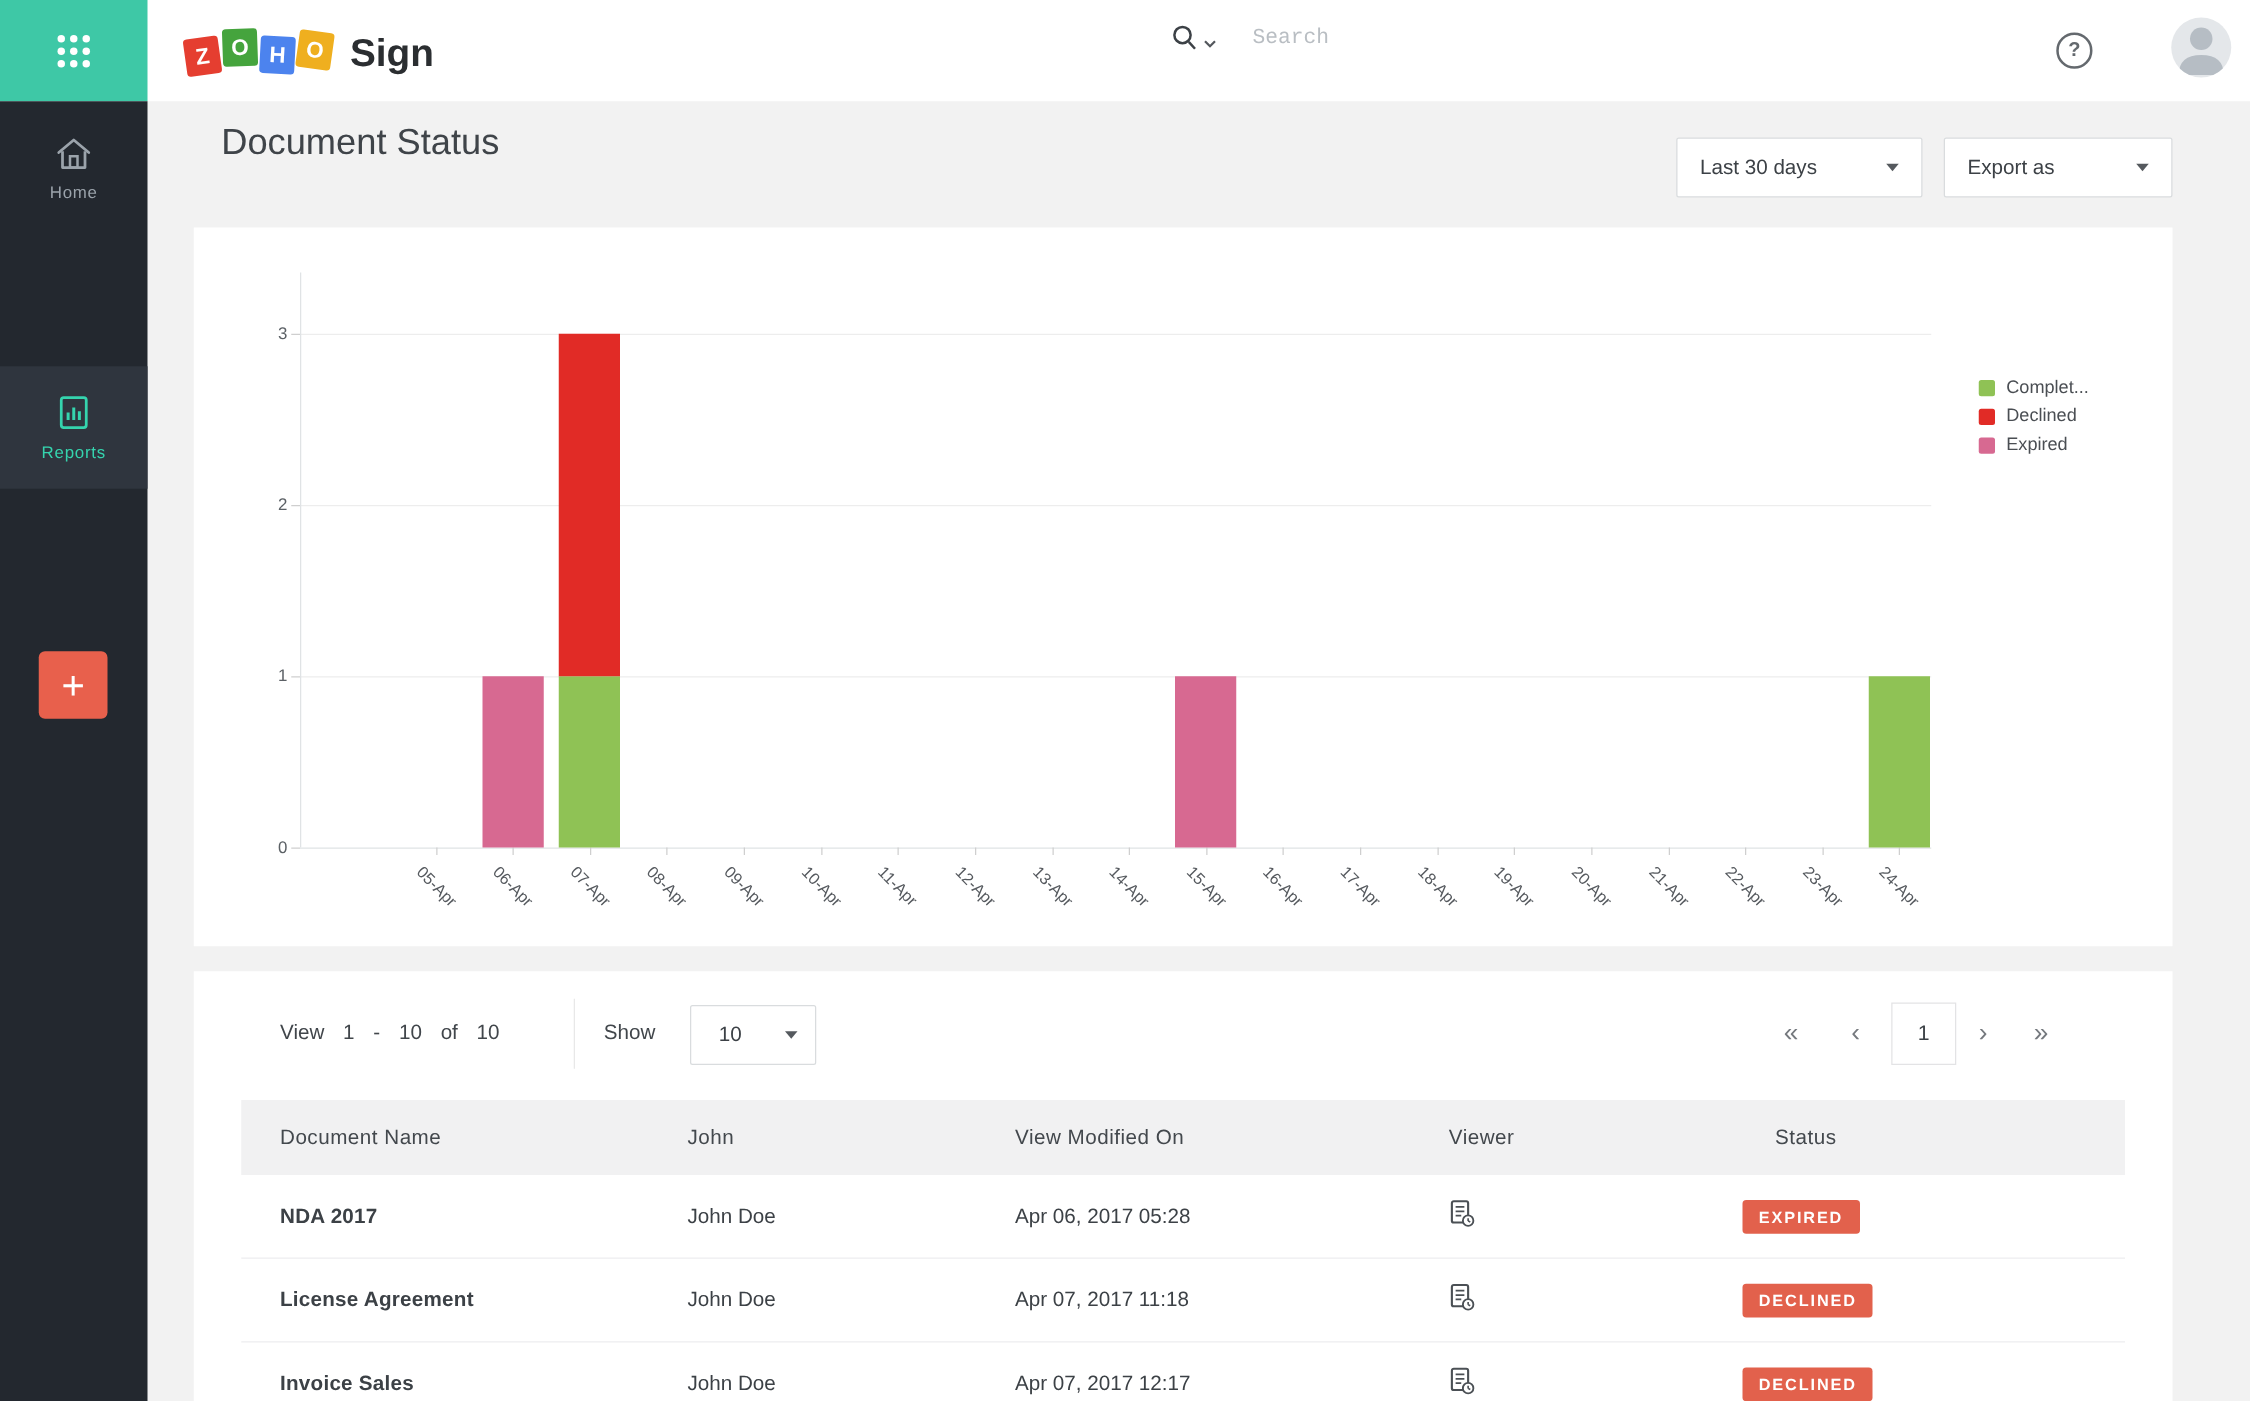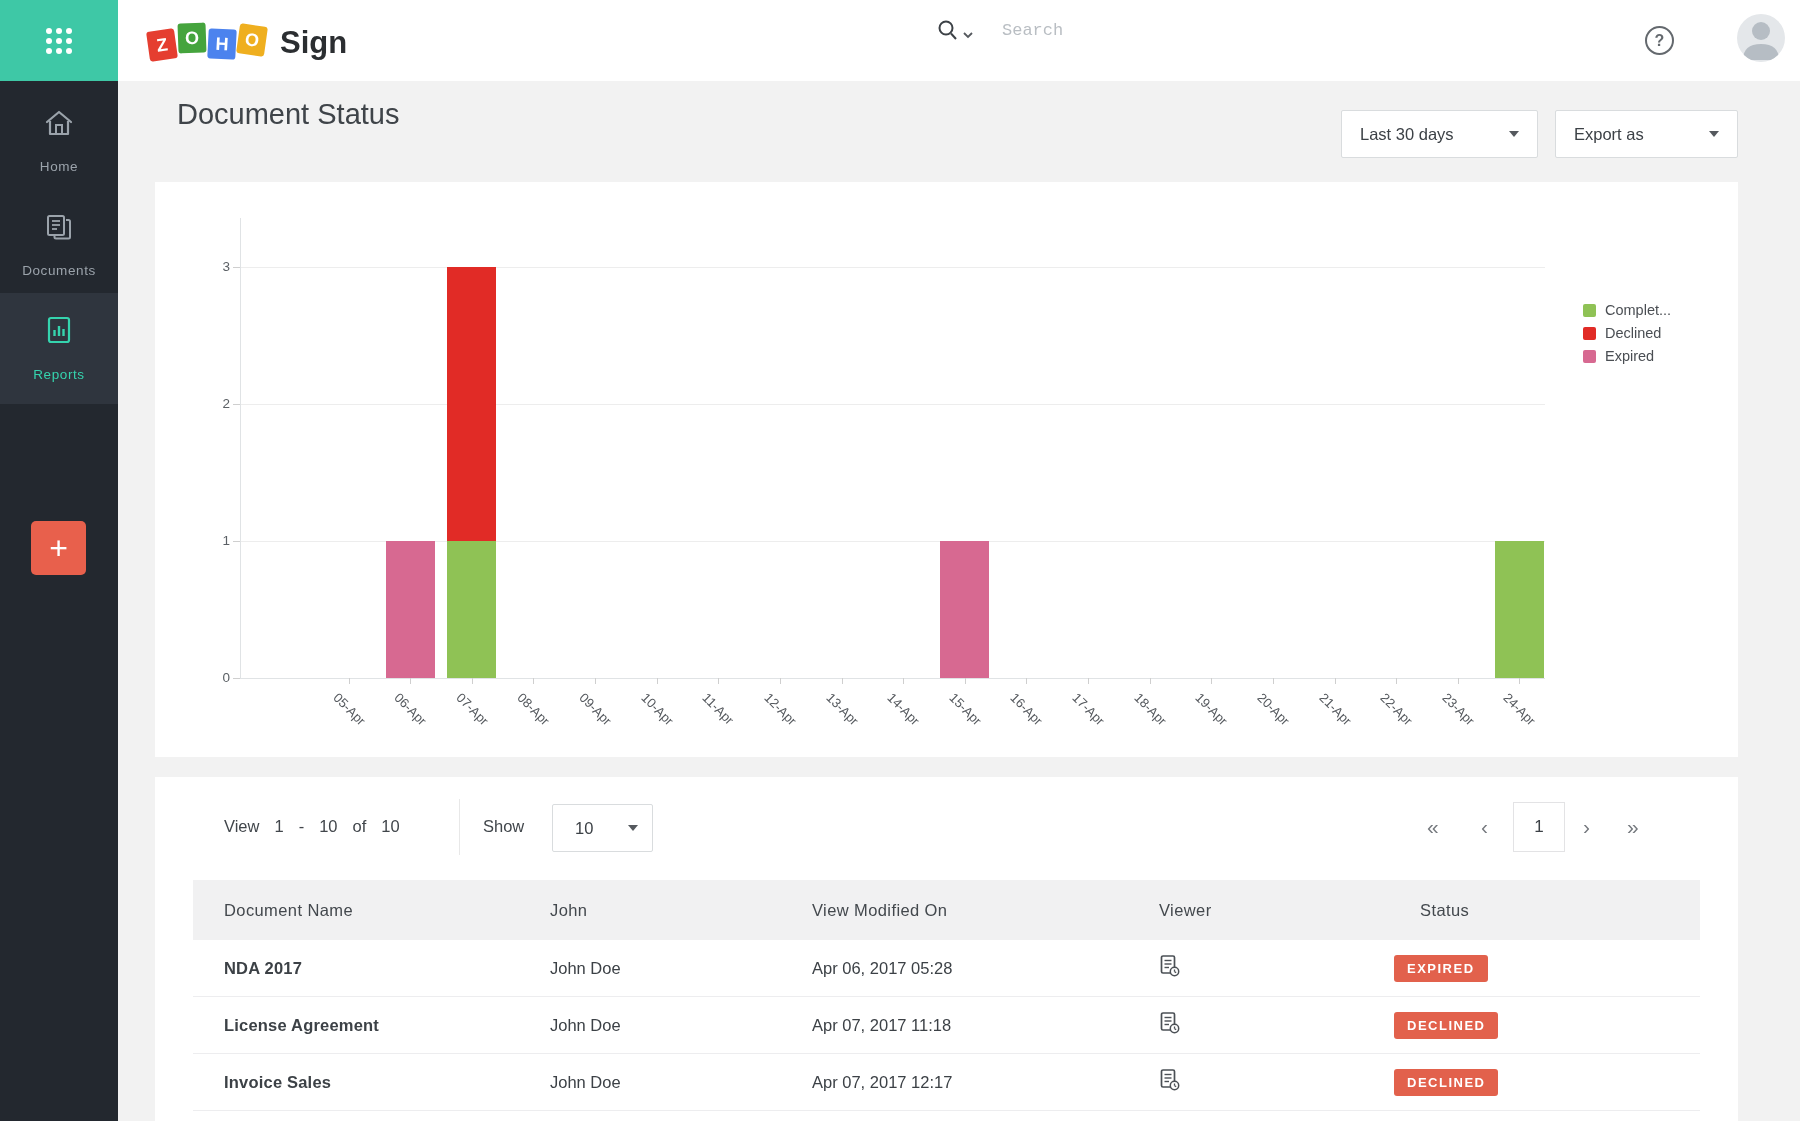--- a/index.html
+++ b/index.html
@@ -20,21 +20,21 @@
   #search-wrap { position:absolute; left:936px; top:18px; display:flex; align-items:center; }
   #search-caret { margin-left:2px; margin-top:10px; }
   #global-search { border:none; outline:none; font-size:17px; color:#55595e; margin-left:28px; width:360px; background:transparent; font-family:Liberation Mono, monospace; }
   #global-search::placeholder { color:#b9bec3; }
   #help-btn { position:absolute; left:1645px; top:26px; width:29px; height:29px; border:2.5px solid #64696e; border-radius:50%; display:flex; align-items:center; justify-content:center; font-size:16px; font-weight:bold; color:#64696e; cursor:pointer; }
   #avatar { position:absolute; left:1737px; top:14px; width:48px; height:48px; border-radius:50%; background:#e4e7ea; overflow:hidden; cursor:pointer; }
 
   
   #sidebar { position:absolute; left:0; top:81px; width:118px; height:1040px; background:#23282F; }
   .side-item { position:absolute; left:0; width:118px; display:flex; flex-direction:column; align-items:center; color:#9BA3AB; cursor:pointer; padding:14px 0; }
-  .side-item .lbl { font-size:13.5px; letter-spacing:0.6px; margin-top:22px; }
+  .side-item .lbl { font-size:13.5px; letter-spacing:0.6px; margin-top:9px; }
   .side-item.active { background:#2F353E; color:#35D4AE; }
   #plus-btn { position:absolute; left:31px; top:440px; width:55px; height:54px; background:#E8604C; border-radius:5px; color:#fff; display:flex; align-items:center; justify-content:center; font-size:32px; font-weight:300; cursor:pointer; }
 
   
   #page-title { position:absolute; left:177px; top:98px; font-size:29px; color:#3F4449; }
   .dropdown { position:absolute; top:110px; height:48px; background:#fff; border:1px solid #D9DCDE; border-radius:2px; display:flex; align-items:center; justify-content:space-between; padding:0 18px; font-size:16.5px; color:#3C4146; cursor:pointer; }
   #range-dropdown { left:1341px; width:197px; }
   #export-dropdown { left:1555px; width:183px; }
   .caret { width:0; height:0; border-left:5.5px solid transparent; border-right:5.5px solid transparent; border-top:6.5px solid #55595e; margin-left:14px; }
 
@@ -60,21 +60,21 @@
   #pg-divider { position:absolute; left:304px; top:22px; width:1px; height:56px; background:#E8E8E8; }
   #show-label { position:absolute; left:328px; top:40px; font-size:16.5px; color:#41464b; }
   #show-select { position:absolute; left:397px; top:27px; width:101px; height:48px; background:#fff; border:1px solid #D9DCDE; border-radius:2px; display:flex; align-items:center; justify-content:space-between; padding:0 14px 0 22px; font-size:16.5px; color:#3C4146; cursor:pointer; }
   .pg-nav { position:absolute; top:30px; font-size:21px; color:#75797E; cursor:pointer; line-height:40px; }
   #pg-first { left:1272px; } #pg-prev { left:1326px; } #pg-next { left:1428px; } #pg-last { left:1472px; }
   #pg-current { position:absolute; left:1358px; top:25px; width:52px; height:50px; border:1px solid #E3E3E5; background:#fff; display:flex; align-items:center; justify-content:center; font-size:17px; color:#3C4146; cursor:pointer; }
 
   #doc-table { position:absolute; left:38px; top:103px; width:1507px; }
   .t-row { display:grid; grid-template-columns:326px 262px 347px 261px 1fr; align-items:center; padding-left:31px; }
   #t-head { height:60px; background:#F1F1F2; font-size:16.5px; color:#43484D; letter-spacing:0.4px; }
-  .t-body-row { height:57px; border-bottom:1px solid #EDEDEF; font-size:16.5px; color:#3C4146; cursor:pointer; }
+  .t-body-row { height:67px; border-bottom:1px solid #EDEDEF; font-size:16.5px; color:#3C4146; cursor:pointer; }
   .c-name { font-weight:600; letter-spacing:0.2px; }
   .status-badge { display:inline-block; margin-left:-26px; background:#E2614C; color:#fff; font-size:13px; font-weight:bold; letter-spacing:1.5px; padding:6px 13px; border-radius:3px; }
   .viewer-btn { display:inline-flex; cursor:pointer; }
 </style>
 </head>
 <body>
 
 <div id="screen">
 
   <div id="top-header">
@@ -126,30 +126,20 @@
   </div>
 
   <div id="sidebar">
     <div class="side-item" style="top:14px;">
       <svg width="30" height="28" viewBox="0 0 30 28">
         <path d="M3 13 L15 3 L27 13" fill="none" stroke="currentColor" stroke-width="2.2" stroke-linecap="round" stroke-linejoin="round"></path>
         <path d="M6 12 V25 H24 V12" fill="none" stroke="currentColor" stroke-width="2.2" stroke-linejoin="round"></path>
         <rect x="12" y="16" width="6" height="9" fill="none" stroke="currentColor" stroke-width="2"></rect>
       </svg>
       <span class="lbl">Home</span>
-    </div>
-    <div class="side-item" style="top:118px;">
-      <svg width="30" height="28" viewBox="0 0 30 28">
-        <rect x="4" y="3" width="16" height="19" rx="1.5" fill="none" stroke="currentColor" stroke-width="2"></rect>
-        <line x1="8" y1="8" x2="16" y2="8" stroke="currentColor" stroke-width="1.8"></line>
-        <line x1="8" y1="12" x2="16" y2="12" stroke="currentColor" stroke-width="1.8"></line>
-        <line x1="8" y1="16" x2="13" y2="16" stroke="currentColor" stroke-width="1.8"></line>
-        <path d="M22 7 H24.5 A1.5 1.5 0 0 1 26 8.5 V24 A1.5 1.5 0 0 1 24.5 25.5 H12 A1.5 1.5 0 0 1 10.5 24 V22.5" fill="none" stroke="currentColor" stroke-width="2"></path>
-      </svg>
-      <span class="lbl">Documents</span>
     </div>
     <div class="side-item active" style="top:212px; padding:22px 4px;">
       <svg width="28" height="30" viewBox="0 0 28 30">
         <rect x="4" y="3" width="20" height="24" rx="2" fill="none" stroke="currentColor" stroke-width="2.2"></rect>
         <line x1="9.5" y1="21" x2="9.5" y2="15" stroke="currentColor" stroke-width="2.4"></line>
         <line x1="14" y1="21" x2="14" y2="11" stroke="currentColor" stroke-width="2.4"></line>
         <line x1="18.5" y1="21" x2="18.5" y2="14" stroke="currentColor" stroke-width="2.4"></line>
       </svg>
       <span class="lbl">Reports</span>
     </div>

